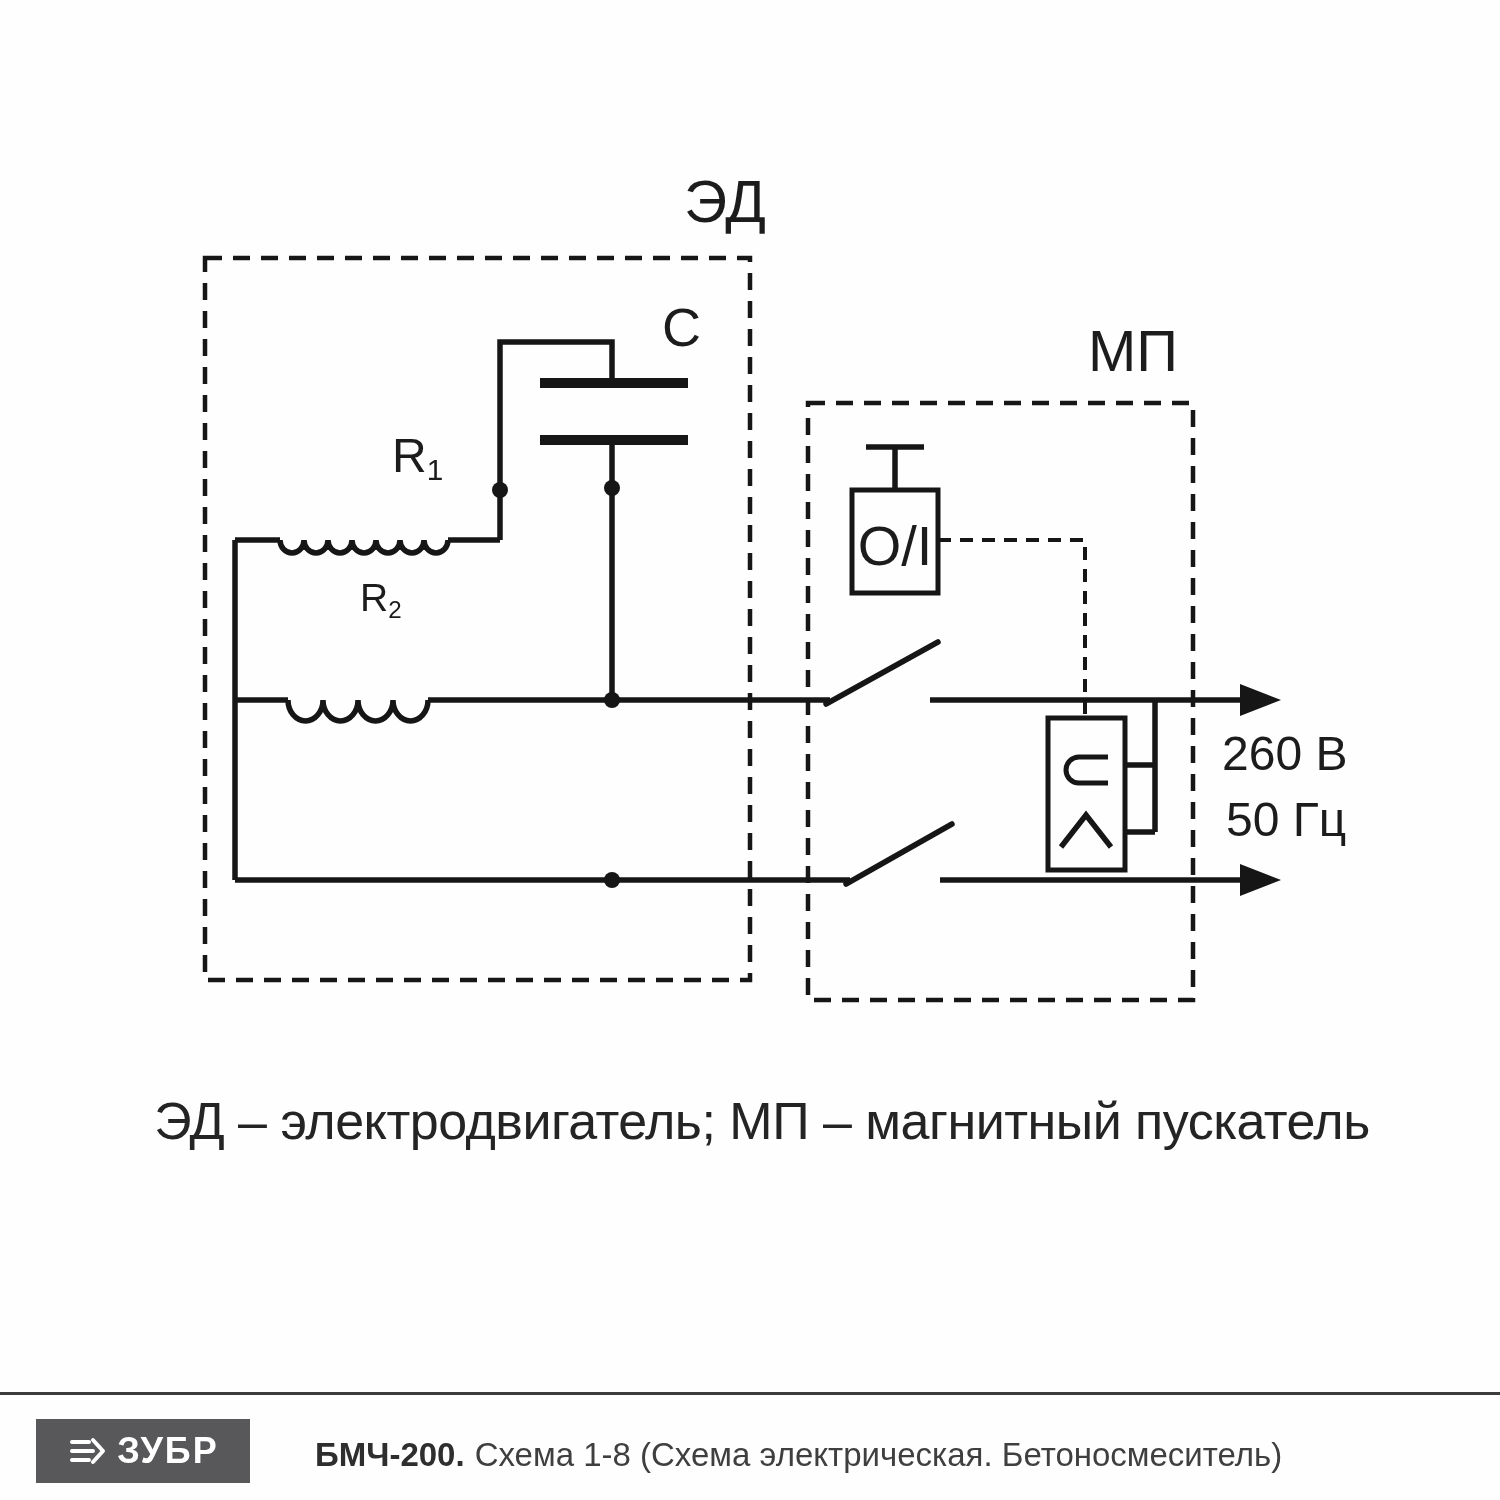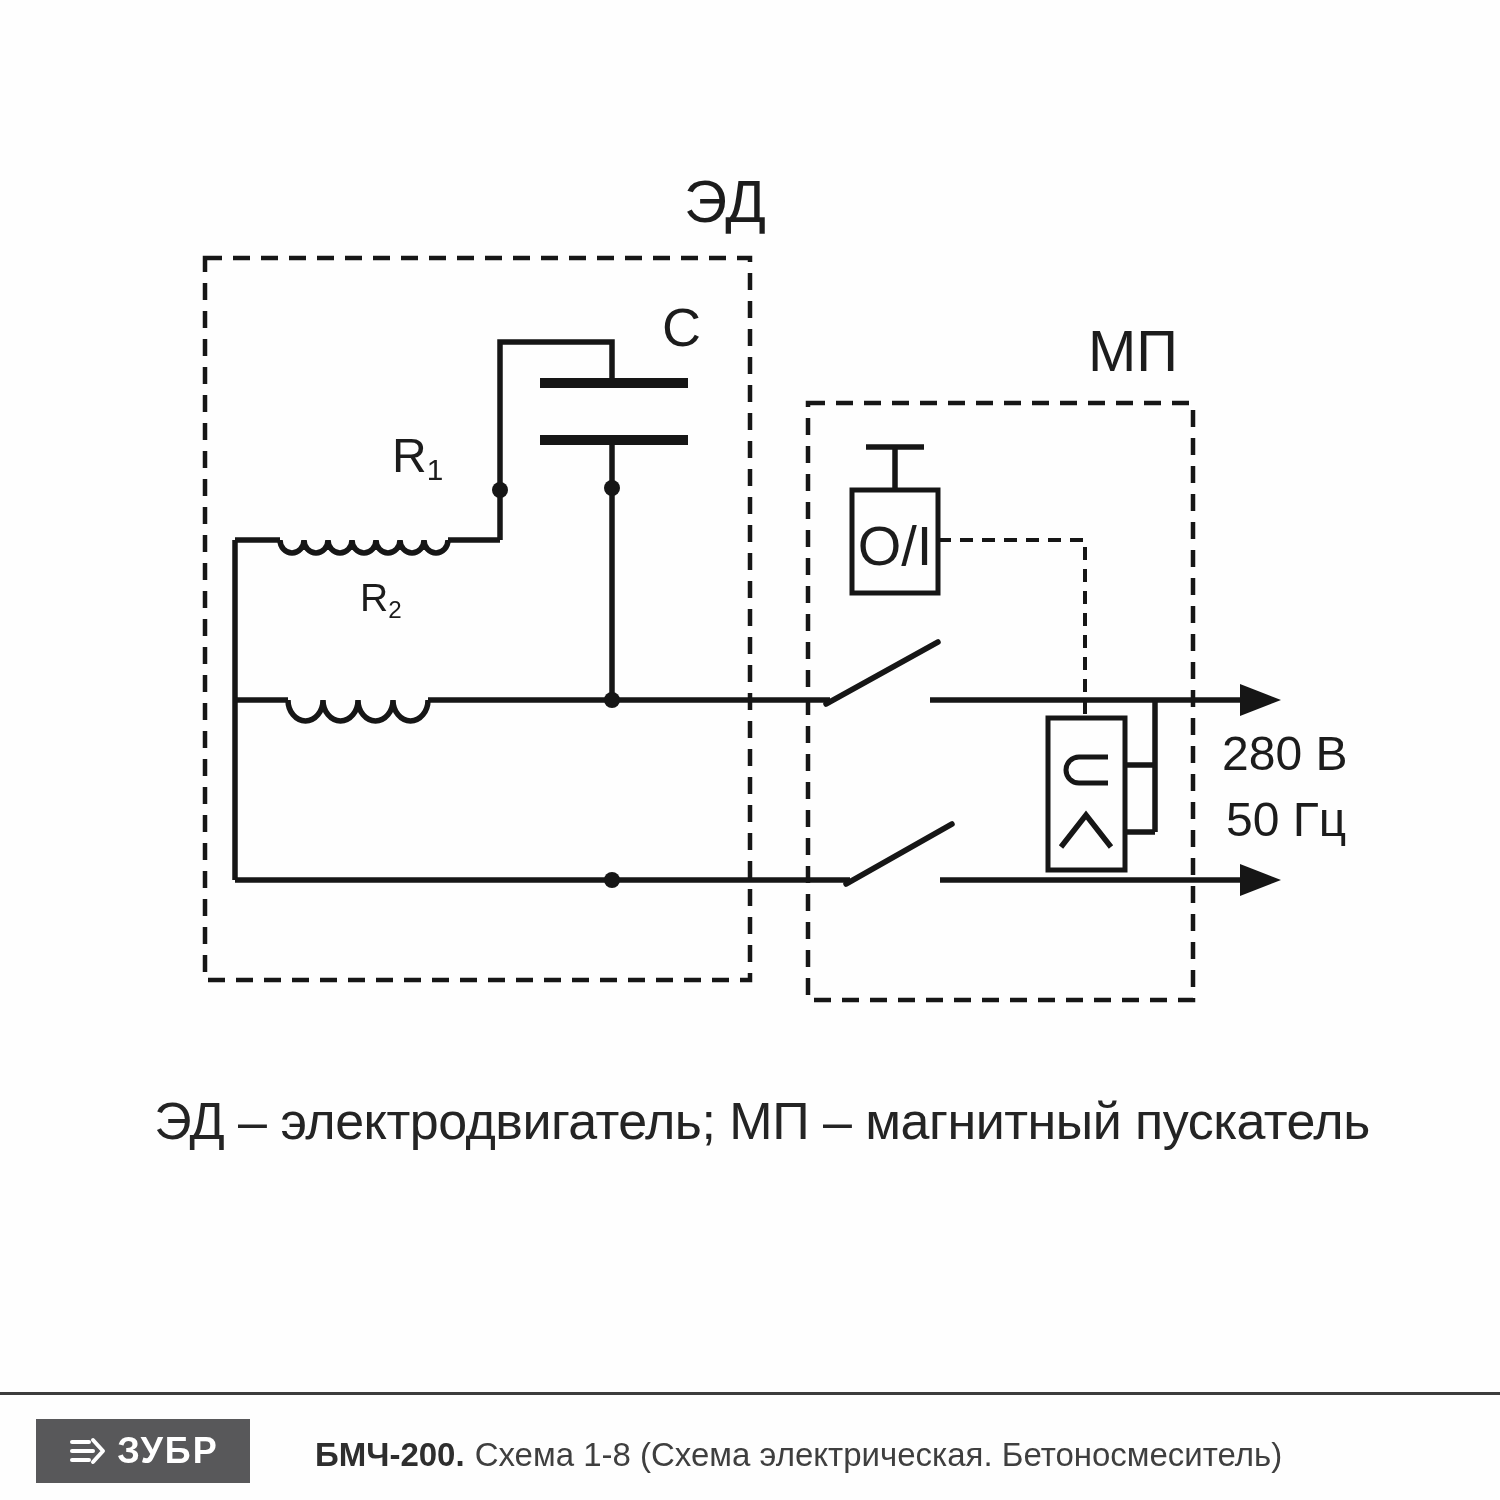--- a/index.html
+++ b/index.html
@@ -88,21 +88,21 @@
 </div>
 
 <div class="lbl" style="left:360px;top:578px;font-size:39px;font-weight:400;">
   <span>R</span><span class="sub">2</span>
 </div>
 
 <div class="lbl" style="left:1088px;top:322px;font-size:58px;">МП</div>
 
 <div class="lbl" style="left:852px;top:518px;width:86px;text-align:center;font-size:56px;font-weight:400;">O/I</div>
 
-<div class="lbl" style="left:1222px;top:730px;font-size:48px;font-weight:400;">280 В</div>
+<div class="lbl" style="left:1222px;top:730px;font-size:48px;font-weight:400;">260 В</div>
 
 <div class="lbl" style="left:1226px;top:796px;font-size:48px;font-weight:400;">50 Гц</div>
 
 <div class="caption">ЭД – электродвигатель; МП – магнитный пускатель</div>
 
 <div class="divider"></div>
 
 <div class="logo">
   <svg width="40" height="40" viewBox="0 0 40 40" aria-hidden="true">
     <g stroke="#ffffff" stroke-width="4" fill="none" stroke-linecap="round" stroke-linejoin="round">

